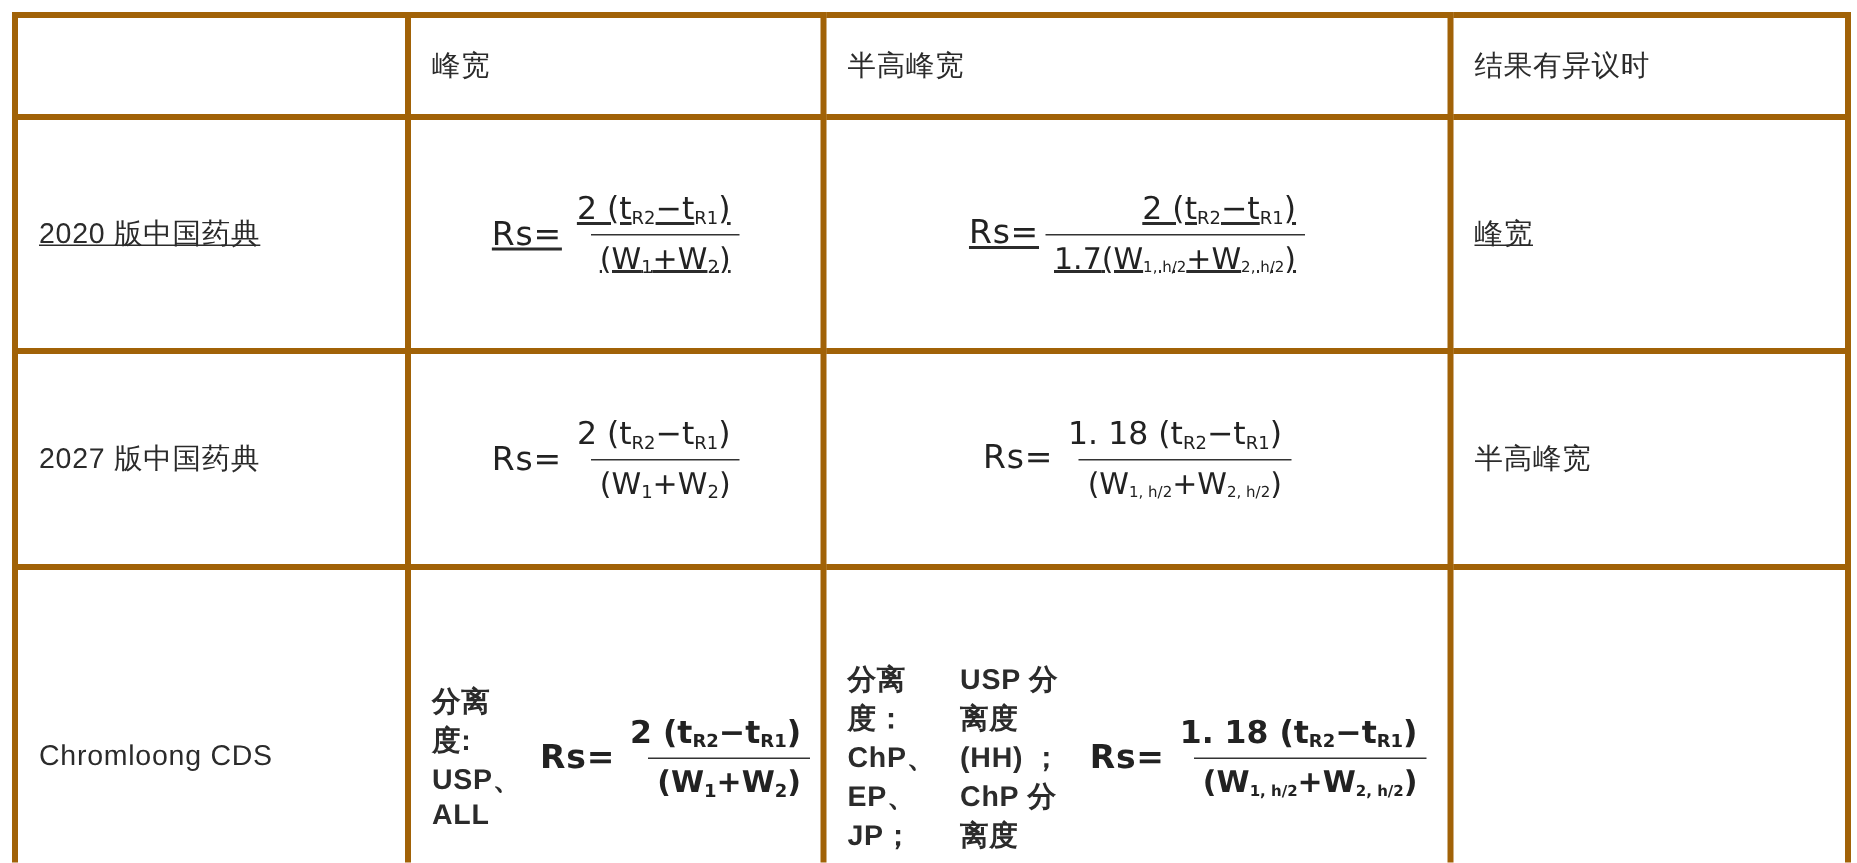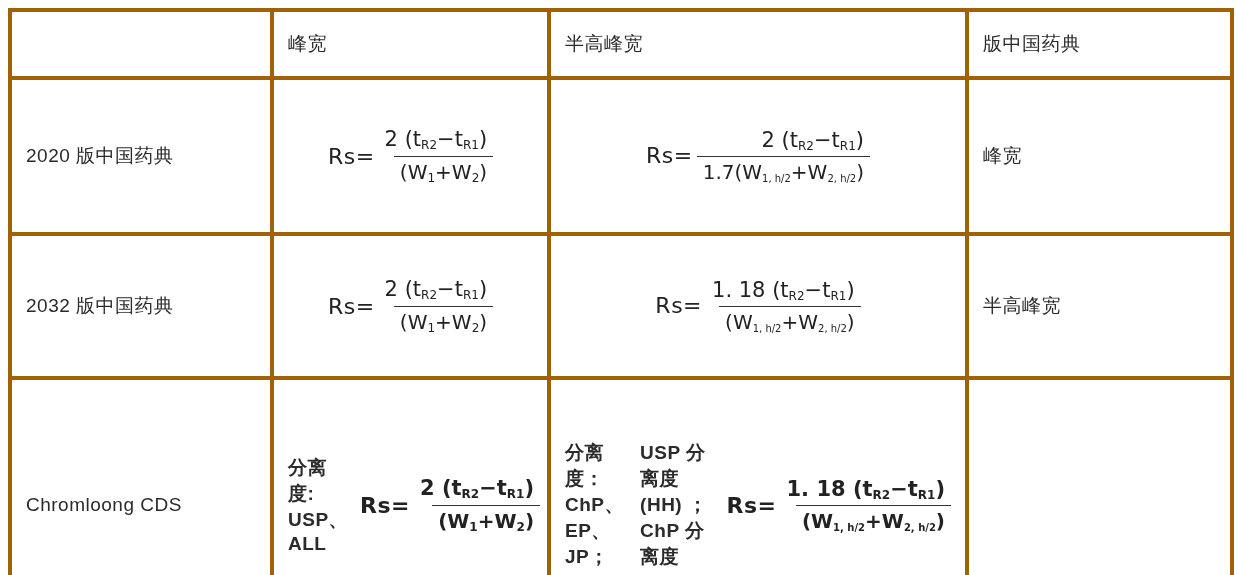--- a/index.html
+++ b/index.html
@@ -49,21 +49,21 @@
     font-size: 19px;
     color: #2b2b2b;
     letter-spacing: .5px;
     white-space: nowrap;
   }
   .note {
     font-size: 19px;
     color: #2b2b2b;
     letter-spacing: .5px;
   }
-  tr.r1 td { height: 140px; }
+  tr.r1 td { height: 140px; text-decoration: underline; }
   tr.r2 td { height: 128px; }
   tr.r3 td { height: 238px; }
 
   
   .formula {
     display: flex;
     align-items: center;
     justify-content: center;
     font-family: "DejaVu Sans", sans-serif;
     color: #222;
@@ -124,21 +124,21 @@
         <td>
           <span class="hdr-label"></span>
         </td>
         <td>
           <span class="hdr-label">峰宽</span>
         </td>
         <td>
           <span class="hdr-label">半高峰宽</span>
         </td>
         <td>
-          <span class="hdr-label">版中国药典</span>
+          <span class="hdr-label">结果有异议时</span>
         </td>
       </tr>
 
       <tr class="r1">
         <td>
           <span class="row-label">2020 版中国药典</span>
         </td>
         <td class="cell-center">
           <div class="formula">
             <span class="lhs">Rs=</span>
@@ -157,21 +157,21 @@
             </span>
           </div>
         </td>
         <td>
           <span class="note">峰宽</span>
         </td>
       </tr>
 
       <tr class="r2">
         <td>
-          <span class="row-label">2032 版中国药典</span>
+          <span class="row-label">2027 版中国药典</span>
         </td>
         <td class="cell-center">
           <div class="formula">
             <span class="lhs">Rs=</span>
             <span class="frac">
               <span class="num"><span>2 (t</span><sub class="s">R2</sub><span>−t</span><sub class="s">R1</sub><span>)</span></span>
               <span class="den"><span>(W</span><sub class="s">1</sub><span>+W</span><sub class="s">2</sub><span>)</span></span>
             </span>
           </div>
         </td>

